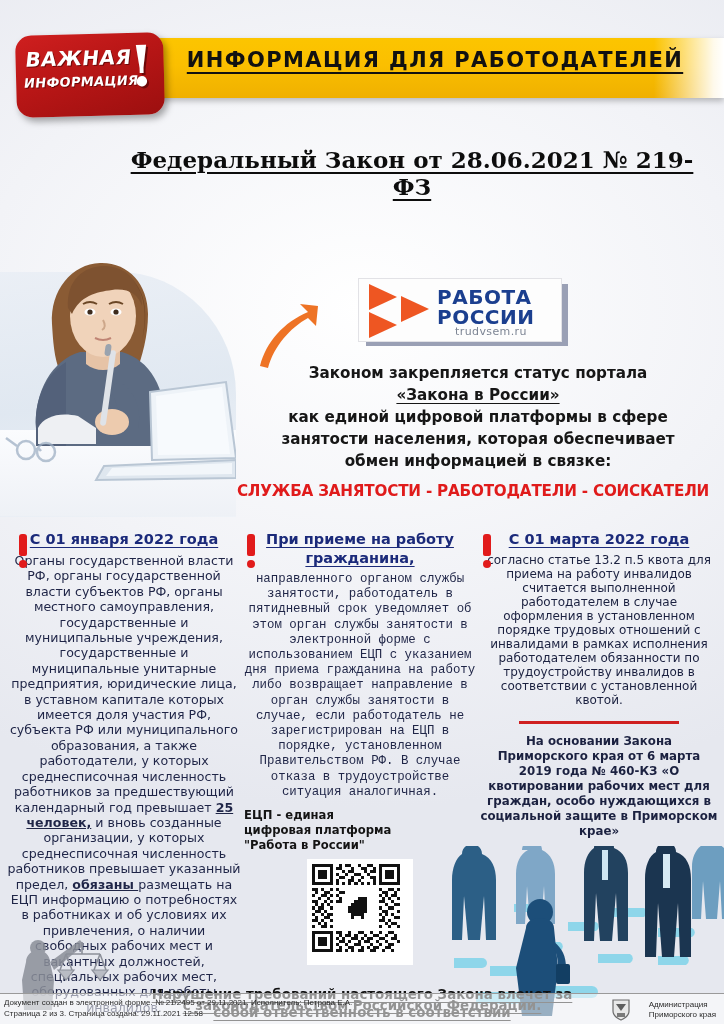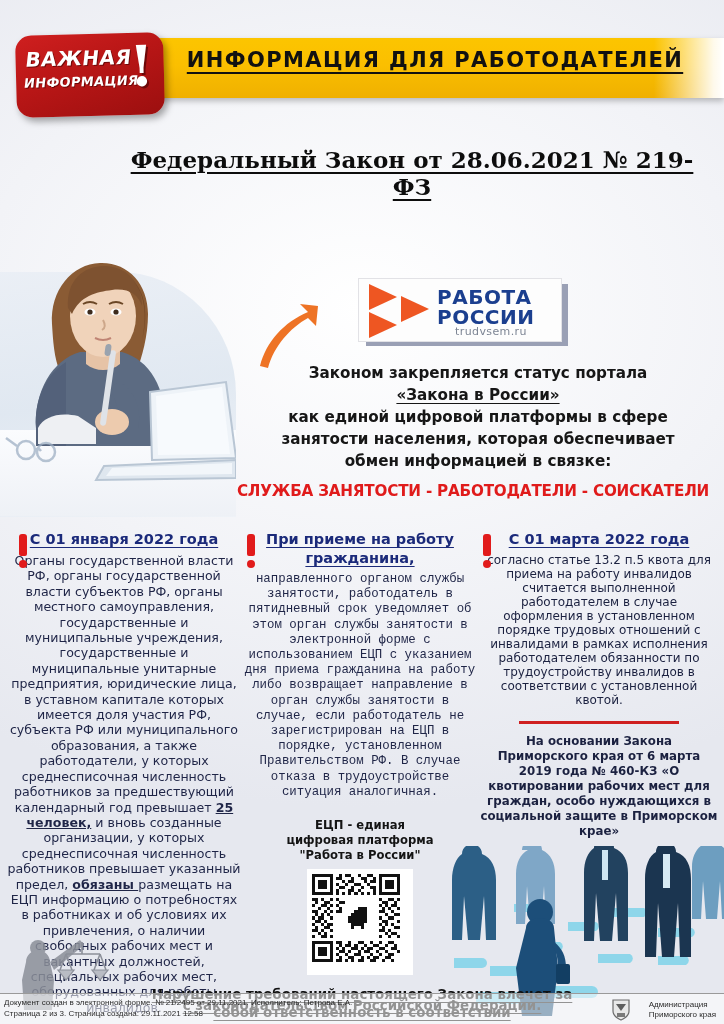--- a/index.html
+++ b/index.html
@@ -183,21 +183,21 @@
     text-align:center;
     font-family:"DejaVu Sans",sans-serif;
     font-size:12.6px;line-height:15.4px;
     color:#1f2547;
   }
   .col-body b{font-weight:bold;text-decoration:underline;}
   .col-m .col-body{font-size:12.4px;line-height:15.2px;font-family:Liberation Mono, monospace;}
   .col-r .col-body{font-size:12px;line-height:14px;color:#1b2140;}
 
   .ecp-note{
-    margin-top:18px;text-align:center;
+    margin-top:8px;
     font-family:"DejaVu Sans",sans-serif;
     font-weight:bold;font-size:11.6px;line-height:15px;color:#141414;
   }
   .qr-wrap{margin-top:6px;display:flex;justify-content:center;}
   .qr{
     width:96px;height:96px;background:#fff;padding:4px;
     border:1px solid #fff;position:relative;
   }
   .redline{
     margin:14px auto 10px auto;width:160px;height:3px;background:#cf2020;

